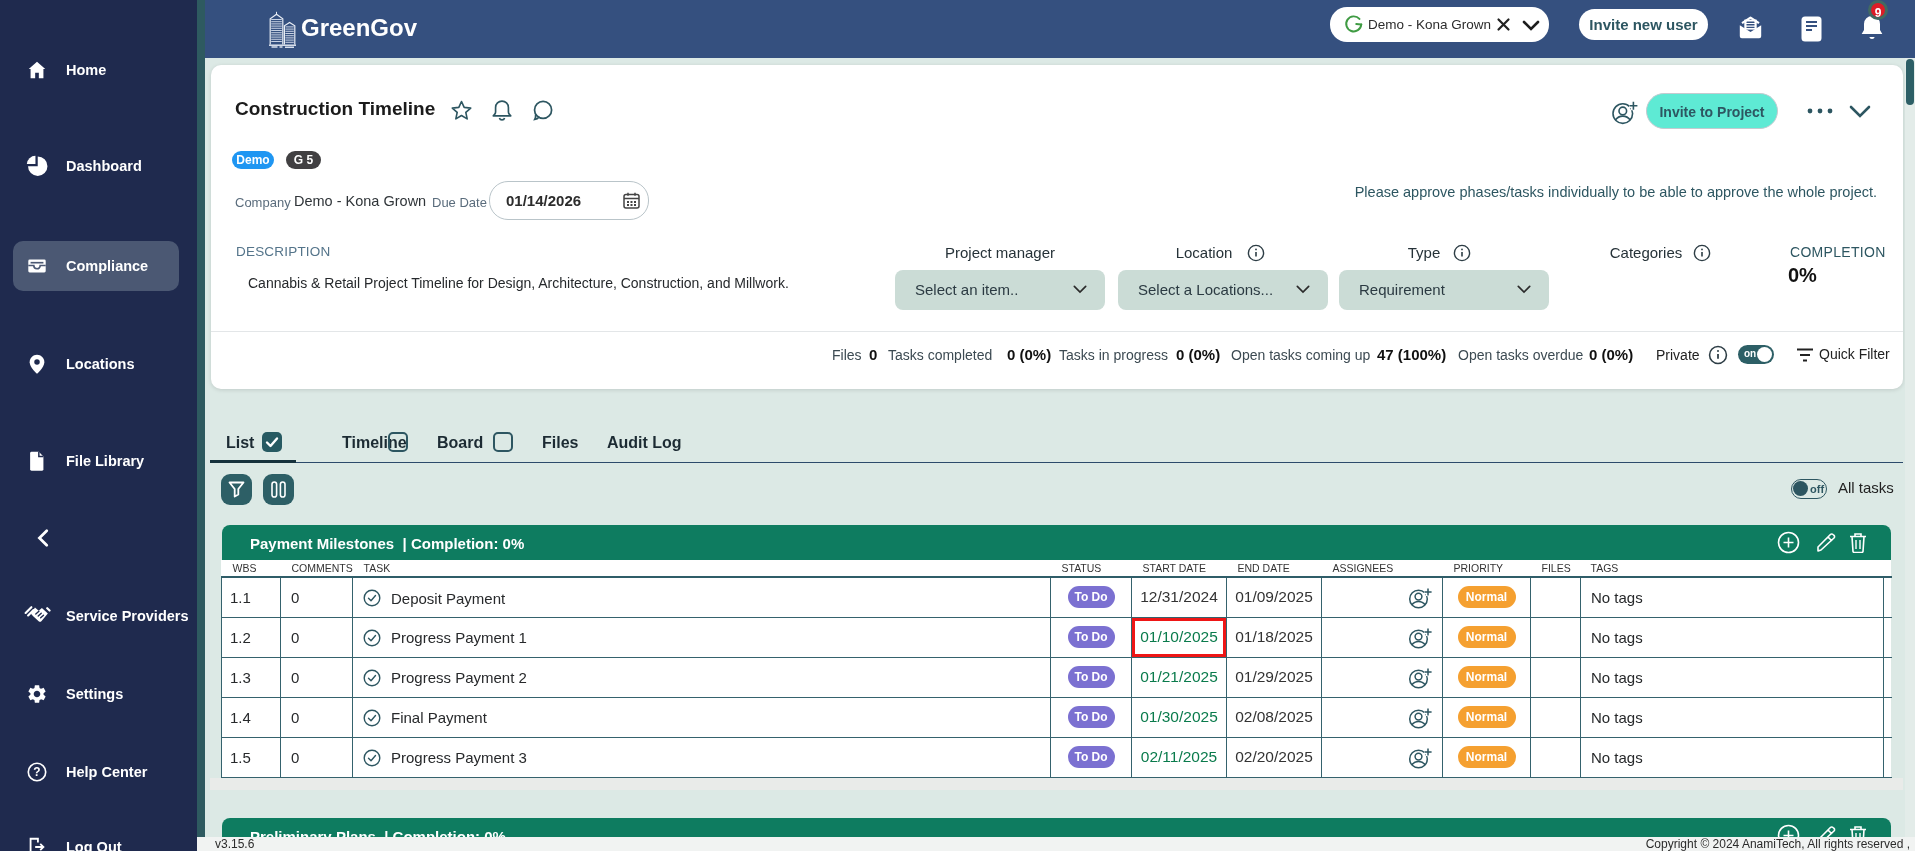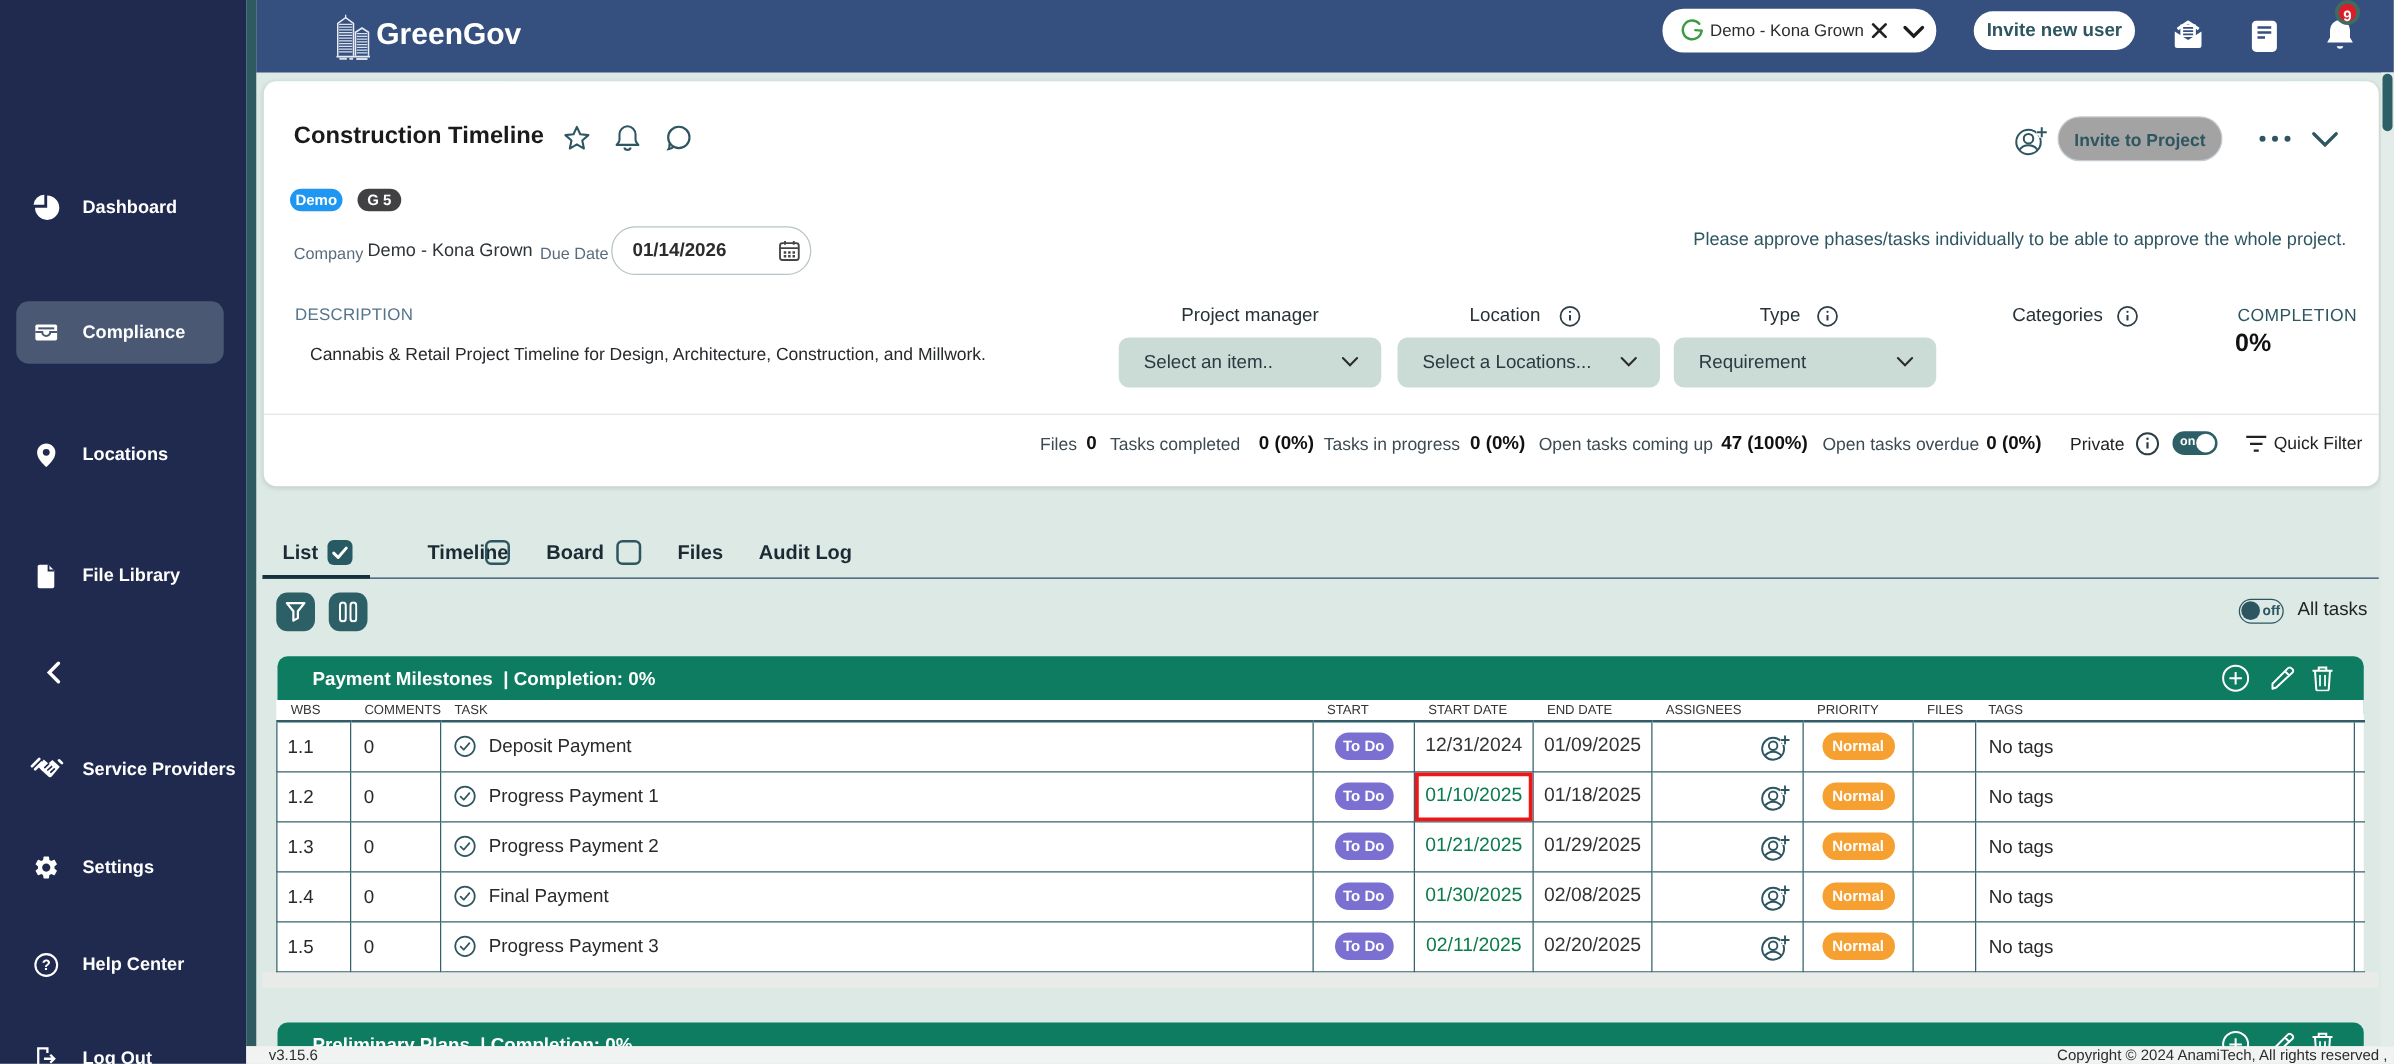--- a/index.html
+++ b/index.html
@@ -32,20 +32,26 @@
 td.wbs { padding-left:8px; }
 td.cmt { padding-left:10px; }
 td.datec { text-align:center; font-weight:normal; color:#333; font-size:15.5px; }
 td.dgreen { color:#0a7b4c; }
 .taskico { display:inline-block; vertical-align:middle; margin:0 10px 0 10px; }
 </style>
 </head>
 <body>
 
 <div id="sidebar">
+  <div class="sitem" style="top:50px;">
+    <svg class="ico" viewBox="0 0 24 24">
+        <path d="M12 3 L3 11 L5 11 L5 21 L10 21 L10 15 L14 15 L14 21 L19 21 L19 11 L21 11 Z" fill="#fff"></path>
+      </svg>
+    <div class="txt">Home</div>
+  </div>
   <div class="sitem" style="top:146px;">
     <svg class="ico" viewBox="0 0 24 24">
         <path d="M12.8 12.2 L12.8 1.6 A10.6 10.6 0 1 1 2.2 12.2 Z" fill="#fff"></path>
         <path d="M10.3 9.7 V0.9 A9.4 9.4 0 0 0 0.9 9.7 Z" fill="#fff"></path>
       </svg>
     <div class="txt">Dashboard</div>
   </div>
   <div style="position:absolute; left:13px; top:241px; width:166px; height:50px; border-radius:10px; background:#4b5873;"></div>
   <div class="sitem" style="top:246px;">
     <svg class="ico" viewBox="0 0 24 24">
@@ -185,21 +191,21 @@
       <path d="M8.2 19.1 C7.2 20.4 5.9 21.1 3.9 21.3 C4.8 19.8 5 18.5 4.8 17" fill="none" stroke="#2d5661" stroke-width="1.8" stroke-linecap="round"></path>
     </svg>
 
   <svg style="position:absolute;left:1399px;top:33px;" width="29" height="29" viewBox="0 0 29 29">
     <circle cx="12.8" cy="15.6" r="9.8" fill="none" stroke="#2d5661" stroke-width="1.6"></circle>
     <circle cx="12.8" cy="12.9" r="3.8" fill="none" stroke="#2d5661" stroke-width="1.6"></circle>
     <path d="M5.4 22 a9 9 0 0 1 14.8 0" fill="none" stroke="#2d5661" stroke-width="1.6"></path>
     <path d="M23.4 3.4 V12.2 M19 7.8 H27.8" stroke="#fff" stroke-width="5"></path>
     <path d="M23.4 3.8 V11.8 M19.4 7.8 H27.4" stroke="#2d5661" stroke-width="1.6"></path>
   </svg>
-  <div style="position:absolute;left:1435px;top:28px;width:132px;height:36px;border:1px solid #c3cad0;border-radius:18px;text-align:center;line-height:36px;font-size:14px;font-weight:bold;color:#2d5661;background:#a3a3a3;">Invite to Project</div>
+  <div style="position:absolute;left:1435px;top:28px;width:132px;height:36px;border:1px solid #c3cad0;border-radius:18px;text-align:center;line-height:36px;font-size:14px;font-weight:bold;color:#2d5661;background:#5eead4;">Invite to Project</div>
   <svg style="position:absolute;left:1596px;top:42px;" width="26" height="8" viewBox="0 0 26 8">
       <circle cx="3" cy="4" r="2.4" fill="#2d5661"></circle>
       <circle cx="13" cy="4" r="2.4" fill="#2d5661"></circle>
       <circle cx="23" cy="4" r="2.4" fill="#2d5661"></circle>
     </svg>
   <svg style="position:absolute;left:1638px;top:40px;" width="22" height="13" viewBox="0 0 22 13">
       <path d="M2 2 L11 11 L20 2" stroke="#2d5661" stroke-width="2.6" fill="none" stroke-linecap="round"></path>
     </svg>
 
   <div class="pill" style="left:21px;top:86px;width:42px;background:#1f96f2;">Demo</div>
@@ -354,21 +360,21 @@
         <col style="width:88px">
         <col style="width:50px">
         <col style="width:303px">
         <col style="width:8px">
       </colgroup>
   <tbody>
         <tr style="height:17px;">
     <th class="hd">WBS</th>
           <th class="hd">COMMENTS</th>
           <th class="hd">TASK</th>
-          <th class="hd">START</th>
+          <th class="hd">STATUS</th>
           <th class="hd">START DATE</th>
           <th class="hd">END DATE</th>
           <th class="hd">ASSIGNEES</th>
           <th class="hd">PRIORITY</th>
           <th class="hd">FILES</th>
           <th class="hd" style="padding-left:10px;">TAGS</th>
           <th class="hd"></th>
   </tr>
   <tr style="height:40px;">
     <td class="wbs">1.1</td>

